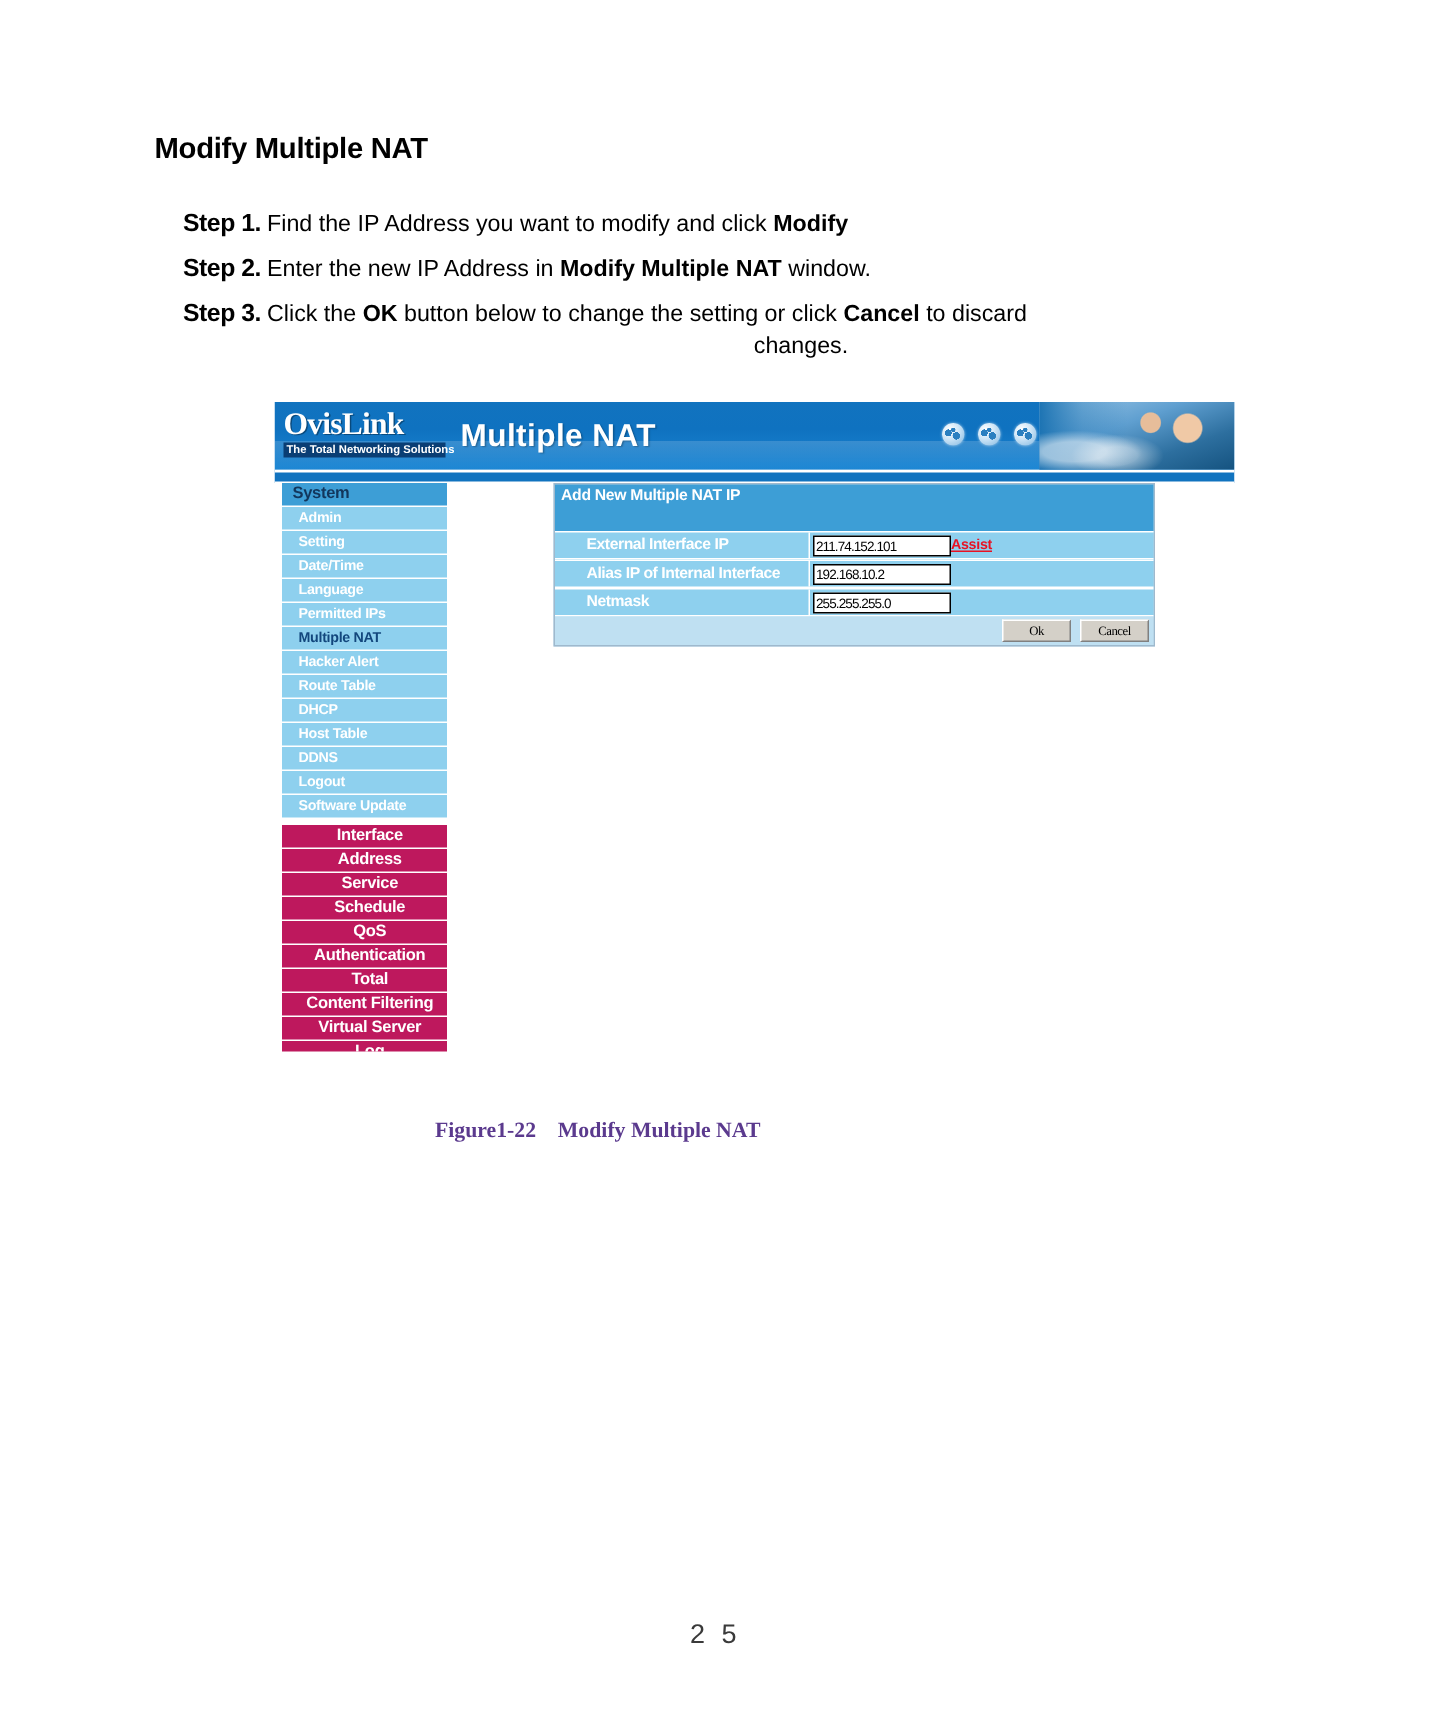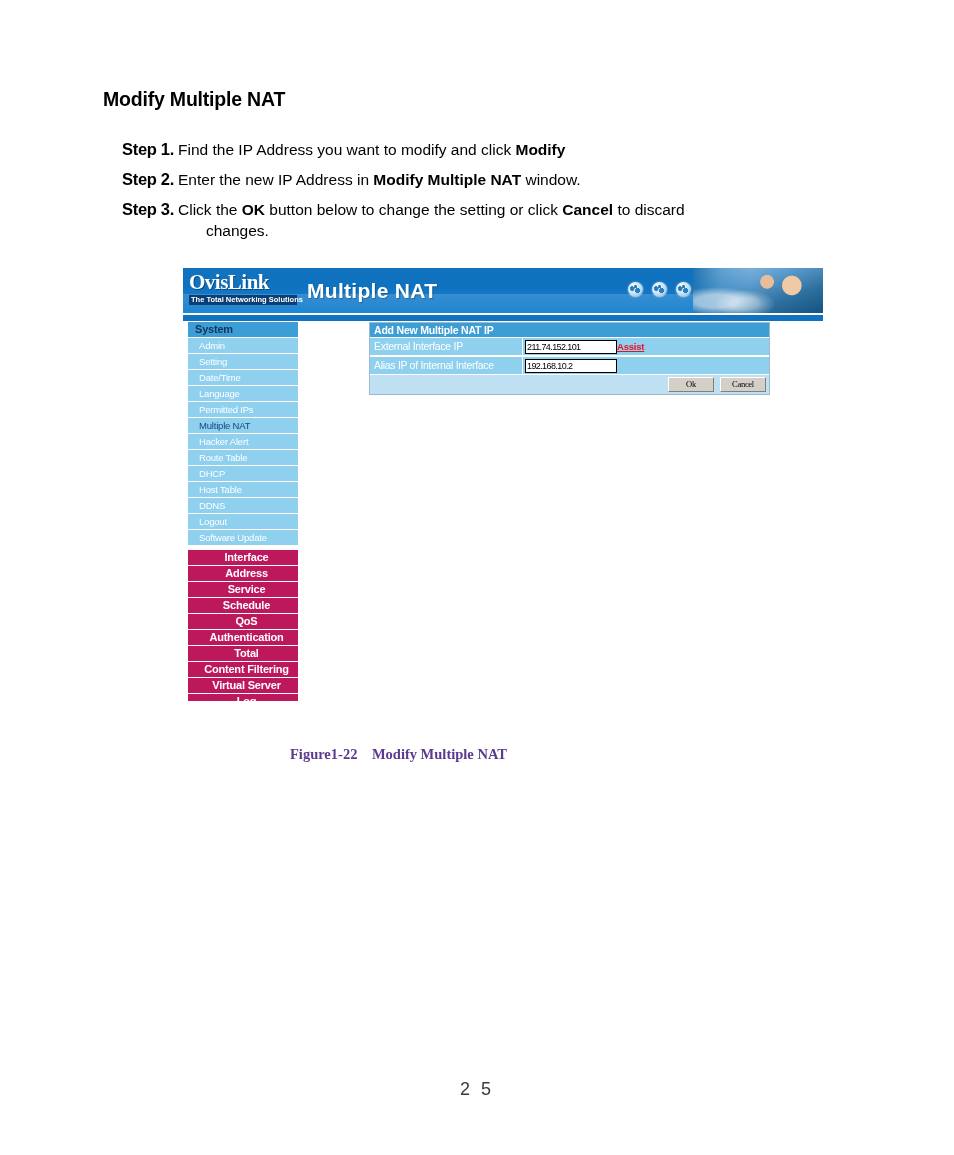--- a/index.html
+++ b/index.html
@@ -44,20 +44,21 @@
     letter-spacing: -0.3px;
     margin-right: 4px;
   }
   .step-text { font-size: 15.5px; }
   .step-text b { font-weight: bold; }
   .step-indent {
     display: block;
     margin-left: 84px;
     font-size: 15.5px;
     line-height: 21px;
+    text-align: center;
   }
 
   .figure-caption {
     position: absolute;
     left: 290px;
     top: 746px;
     font-family: "Liberation Serif", serif;
     font-weight: bold;
     font-size: 14.5px;
     color: #5B3A8E;
@@ -218,21 +219,21 @@
   .nav-section-active {
     background: #3d9ed6;
     color: #12365c;
   }
   .nav-sub {
     background: #8ed0ee;
     height: 15px;
     line-height: 15px;
     color: #ffffff;
     font-size: 9.5px;
-    font-weight: normal;
+    font-weight: bold;
     padding-left: 11px;
     border-bottom: 1px solid #ffffff;
     white-space: nowrap;
     overflow: hidden;
     letter-spacing: -0.2px;
   }
   .nav-sub-active {
     color: #13477d;
   }
   .nav-gap { height: 4px; }
@@ -248,39 +249,39 @@
     top: 0;
     width: 399px;
     border: 1px solid #9fb9cd;
     background: #bfe0f2;
   }
   .panel-head {
     background: #3d9ed6;
     color: #ffffff;
     font-size: 10.5px;
     font-weight: bold;
-    height: 14px;
+    height: 31px;
     line-height: 15px;
     padding-left: 4px;
     letter-spacing: -0.2px;
   }
   .form-row {
     display: flex;
     align-items: center;
     height: 17px;
     background: #8ed0ee;
     border-bottom: 1px solid #ffffff;
     border-top: 1px solid #ffffff;
   }
   .form-label {
     width: 148px;
     color: #ffffff;
     font-size: 10.5px;
-    font-weight: normal;
-    padding-left: 4px;
+    font-weight: bold;
+    padding-left: 21px;
     white-space: nowrap;
     letter-spacing: -0.3px;
     border-right: 1px solid #ffffff;
     line-height: 17px;
   }
   .form-field {
     flex: 1;
     padding-left: 2px;
     display: flex;
     align-items: center;
@@ -407,20 +408,26 @@
               <div class="text-input">211.74.152.101</div>
               <span class="assist-link">Assist</span>
             </div>
           </div>
           <div class="form-row">
             <div class="form-label">Alias IP of Internal Interface</div>
             <div class="form-field">
               <div class="text-input">192.168.10.2</div>
             </div>
           </div>
+          <div class="form-row">
+            <div class="form-label">Netmask</div>
+            <div class="form-field">
+              <div class="text-input">255.255.255.0</div>
+            </div>
+          </div>
         </div>
       <div class="panel-footer">
         <div class="btn">Ok</div>
         <div class="btn">Cancel</div>
       </div>
     </div>
 
   </div>
 </div>
 

